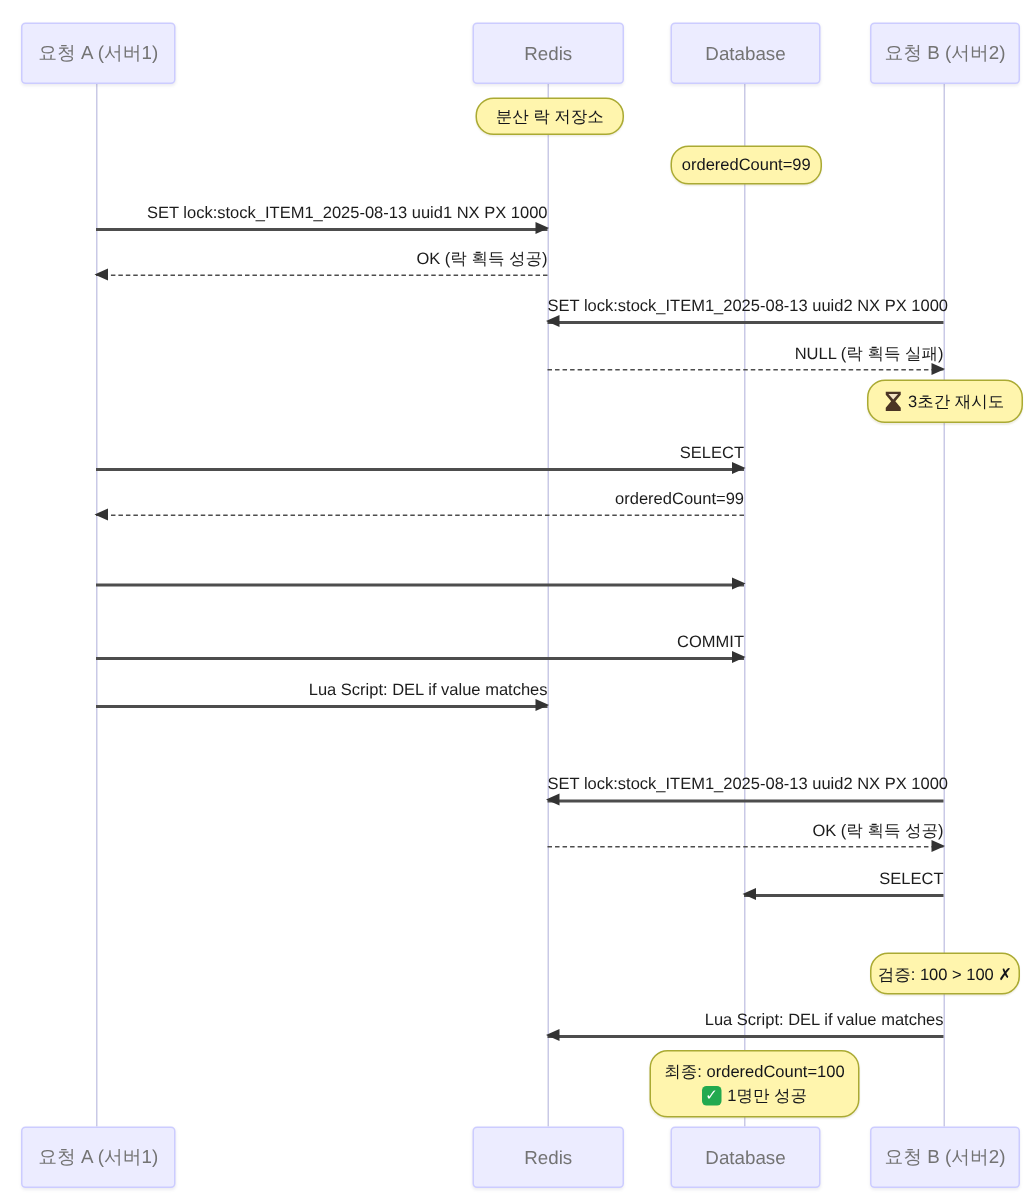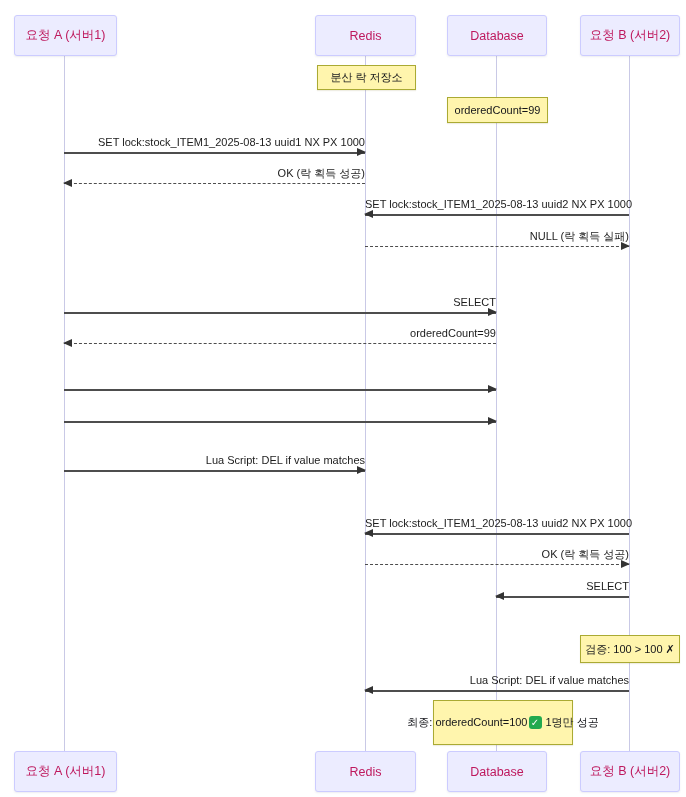--- a/index.html
+++ b/index.html
@@ -4,42 +4,42 @@
 <style>
   html,body{margin:0;padding:0;background:#ffffff;}
   .diagram{
     position:relative;width:686px;height:797px;background:#ffffff;
     font-family:"Liberation Sans",sans-serif;overflow:hidden;
   }
   .lifeline{position:absolute;top:56px;height:695px;width:1px;background:#C9C9E6;}
   .actor{
     position:absolute;height:39px;background:#ECECFF;border:1px solid #CCCCFF;
     border-radius:3px;display:flex;align-items:center;justify-content:center;
-    font-size:12.5px;color:#be185d;box-shadow:0 1px 2px rgba(80,80,120,0.10);
+    font-size:12.5px;color:#737373;box-shadow:0 1px 2px rgba(80,80,120,0.10);
     white-space:nowrap;
   }
   .msg{position:absolute;}
   .msg-label{
     text-align:right;font-size:11px;color:#1c1c1c;height:15px;line-height:15px;
     margin-bottom:2px;white-space:nowrap;
   }
   .msg-line{position:relative;height:0;}
   .msg.solid  .msg-line{border-top:2px solid #4d4d4d;}
   .msg.dashed .msg-line{border-top:1px dashed #4d4d4d;}
   .arr{position:absolute;width:0;height:0;border-top:4px solid transparent;border-bottom:4px solid transparent;}
   .msg.solid  .arr{top:-6px;}
   .msg.dashed .arr{top:-5px;}
   .arr.right{right:-1px;border-left:9px solid #333333;}
   .arr.left {left:-1px; border-right:9px solid #333333;}
   .note{
-    position:absolute;background:#FFF5AD;border:1px solid #AAAA33;border-radius:0;
+    position:absolute;background:#FFF5AD;border:1px solid #AAAA33;border-radius:12px;
     font-size:11px;color:#14151a;display:flex;align-items:center;justify-content:center;
     text-align:center;gap:4px;white-space:nowrap;box-shadow:0 1px 1px rgba(120,110,30,0.12);
   }
-  .note.final{flex-direction:row;gap:1px;padding:3px 6px;}
+  .note.final{flex-direction:column;gap:1px;padding:3px 6px;}
   .final-row{display:flex;align-items:center;justify-content:center;gap:4px;}
   .check-icon{
     background:#22A94F;color:#ffffff;width:13px;height:13px;border-radius:3px;
     font-size:10px;line-height:13px;display:inline-flex;align-items:center;justify-content:center;
     flex:0 0 auto;
   }
   .hourglass-icon{display:inline-flex;flex:0 0 auto;}
 </style>
 </head>
 <body>
@@ -86,20 +86,29 @@
         <span class="arr left"></span>
       </div>
   </div>
   <div class="msg dashed" style="left:365px;top:229px;width:264px">
     <div class="msg-label">NULL (락 획득 실패)</div>
     <div class="msg-line">
         <span class="arr right"></span>
       </div>
   </div>
 
+  <div class="note" style="left:578px;top:253px;width:102px;height:27px">
+    <span class="hourglass-icon">
+      <svg width="11" height="13" viewBox="0 0 11 13">
+          <path fill="#4a3424" d="M0.5 0h10v2.2L6.9 6.5l3.6 4.3V13H0.5v-2.2l3.6-4.3L0.5 2.2z"></path>
+          <path fill="#f3e2c2" d="M2.3 1.6h6.4L5.5 5.4z"></path>
+        </svg>
+    </span>
+    <span>3초간 재시도</span>
+  </div>
 
   <div class="msg solid" style="left:64px;top:295px;width:432px">
     <div class="msg-label">SELECT</div>
     <div class="msg-line">
         <span class="arr right"></span>
       </div>
   </div>
   <div class="msg dashed" style="left:64px;top:326px;width:432px">
     <div class="msg-label">orderedCount=99</div>
     <div class="msg-line">
@@ -107,20 +116,21 @@
       </div>
   </div>
 
 
   <div class="msg solid" style="left:64px;top:389px;width:432px">
     <div class="msg-line">
         <span class="arr right"></span>
       </div>
   </div>
   <div class="msg solid" style="left:64px;top:421px;width:432px">
+    <div class="msg-label">COMMIT</div>
     <div class="msg-line">
         <span class="arr right"></span>
       </div>
   </div>
   <div class="msg solid" style="left:64px;top:453px;width:301px">
     <div class="msg-label">Lua Script: DEL if value matches</div>
     <div class="msg-line">
         <span class="arr right"></span>
       </div>
   </div>

